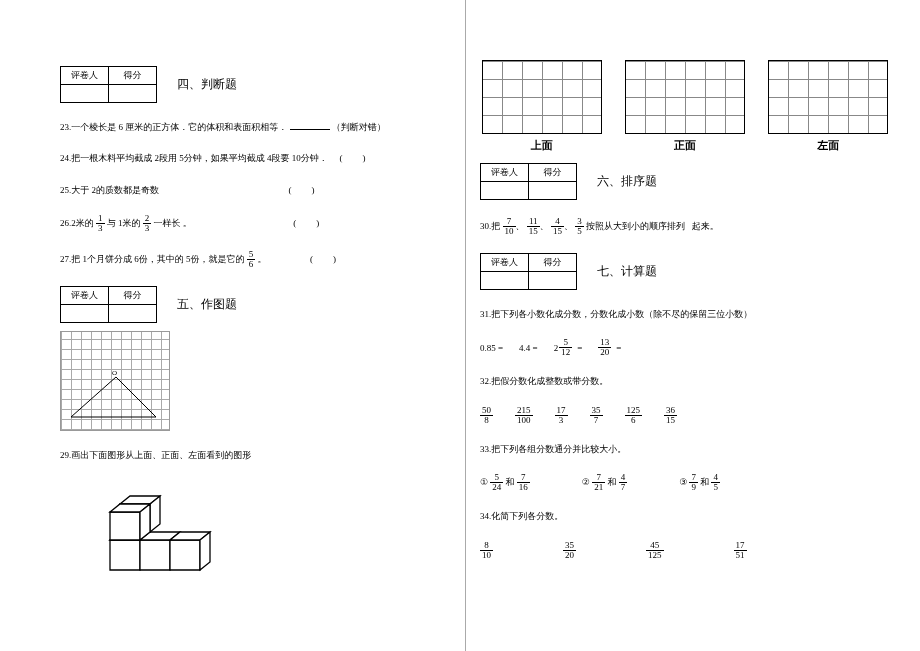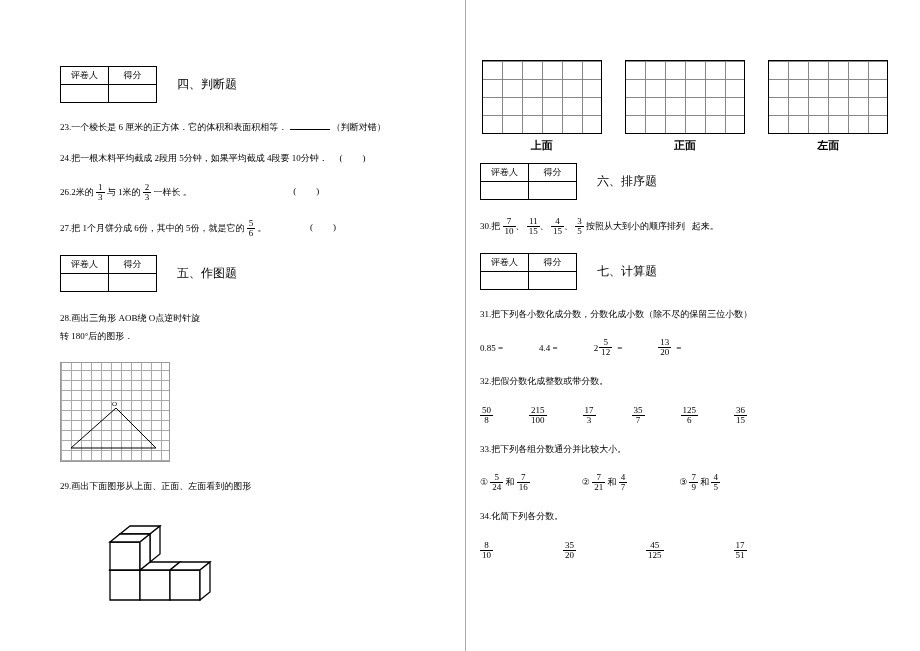--- a/index.html
+++ b/index.html
@@ -26,21 +26,21 @@
  repeating-linear-gradient(90deg,#aaa 0,#aaa 1px,transparent 1px,transparent 10px);
  position:relative;margin:8px 0;border:1px solid #999}
 .cube-img{width:120px;height:110px;margin:8px 0 8px 30px;position:relative}
 .view-grids{display:flex;gap:20px;margin-bottom:10px}
 .view-grid{flex:1;text-align:center}
 .view-grid .g{width:120px;height:74px;border:1.5px solid #000;background:
  repeating-linear-gradient(0deg,transparent 0,transparent 17px,#888 17px,#888 18px),
  repeating-linear-gradient(90deg,transparent 0,transparent 19px,#888 19px,#888 20px);
  margin:0 auto}
 .view-grid .lbl{margin-top:4px;font-size:11px;font-weight:bold}
-.frac-row{display:flex;gap:36px;margin:6px 0;align-items:flex-end}
+.frac-row{display:flex;gap:22px;margin:6px 0;align-items:flex-end}
 .frac-row .item{text-align:center}
 .sep{height:100%;width:1px;background:#aaa;position:absolute;left:465px;top:0}
 svg{overflow:visible}
 </style>
 </head>
 <body>
 
 <div class="sep"></div>
 
 <div class="page">
@@ -73,20 +73,26 @@
 
  <div class="q">
   <span>24.</span><span>把一根木料平均截成</span>
   <span>2</span><span>段用</span>
   <span>5</span><span>分钟，如果平均截成</span>
   <span>4</span><span>段要</span>
   <span>10</span><span>分钟．</span>
   &nbsp;&nbsp;<span class="blank"></span>
  </div>
 
+ <div class="q">
+  <span>25.</span><span>大于</span>
+  <span>2</span><span>的质数都是奇数</span>
+  <span style="display:inline-block;width:120px"></span>
+  <span class="blank"></span>
+ </div>
 
  <div class="q">
   <span>26.</span><span>2</span><span>米的</span>
   <span class="frac"><span class="n">1</span><span class="d">3</span></span>
   <span>与</span>
   <span>1</span><span>米的</span>
   <span class="frac"><span class="n">2</span><span class="d">3</span></span>
   <span>一样长</span>
   <span>。</span>
   <span style="display:inline-block;width:92px"></span>
@@ -113,27 +119,20 @@
             </tr>
    <tr>
               <td></td>
               <td></td>
             </tr>
   </tbody>
         </table>
   <span class="sect-title">五、作图题</span>
  </div>
 
- <div class="q" style="line-height:2">
-  <span>28.</span><span>画出三角形</span>
-  <span>AOB</span><span>绕</span>
-  <span>O</span><span>点逆时针旋</span><br>
-  <span>转</span>
-  <span>180°</span><span>后的图形．</span>
- </div>
 
  <div class="grid-img">
   <svg width="110" height="100" style="position:absolute;left:0;top:0">
    <polygon points="10,85 55,45 95,85" fill="none" stroke="#000" stroke-width="1"></polygon>
    <text x="51" y="43" font-size="7">O</text>
   </svg>
  </div>
 
  <div class="q">
   <span>29.</span><span>画出下面图形从上面、正面、左面看到的图形</span>
@@ -216,21 +215,21 @@
               <td></td>
             </tr>
   </tbody>
         </table>
   <span class="sect-title">七、计算题</span>
  </div>
 
  <div class="q">
   <span>31.</span><span>把下列各小数化成分数，分数化成小数（除不尽的保留三位小数）</span>
  </div>
- <div class="q" style="display:flex;gap:36px;align-items:center">
+ <div class="q" style="display:flex;gap:16px;align-items:center">
   <span>0.85 =</span>
   <span>4.4 =</span>
   <span class="mixed">
    <span>2</span>
    <span class="frac">
             <span class="n">5</span>
             <span class="d">12</span>
           </span>
    <span style="margin-left:4px">=</span>
   </span>

